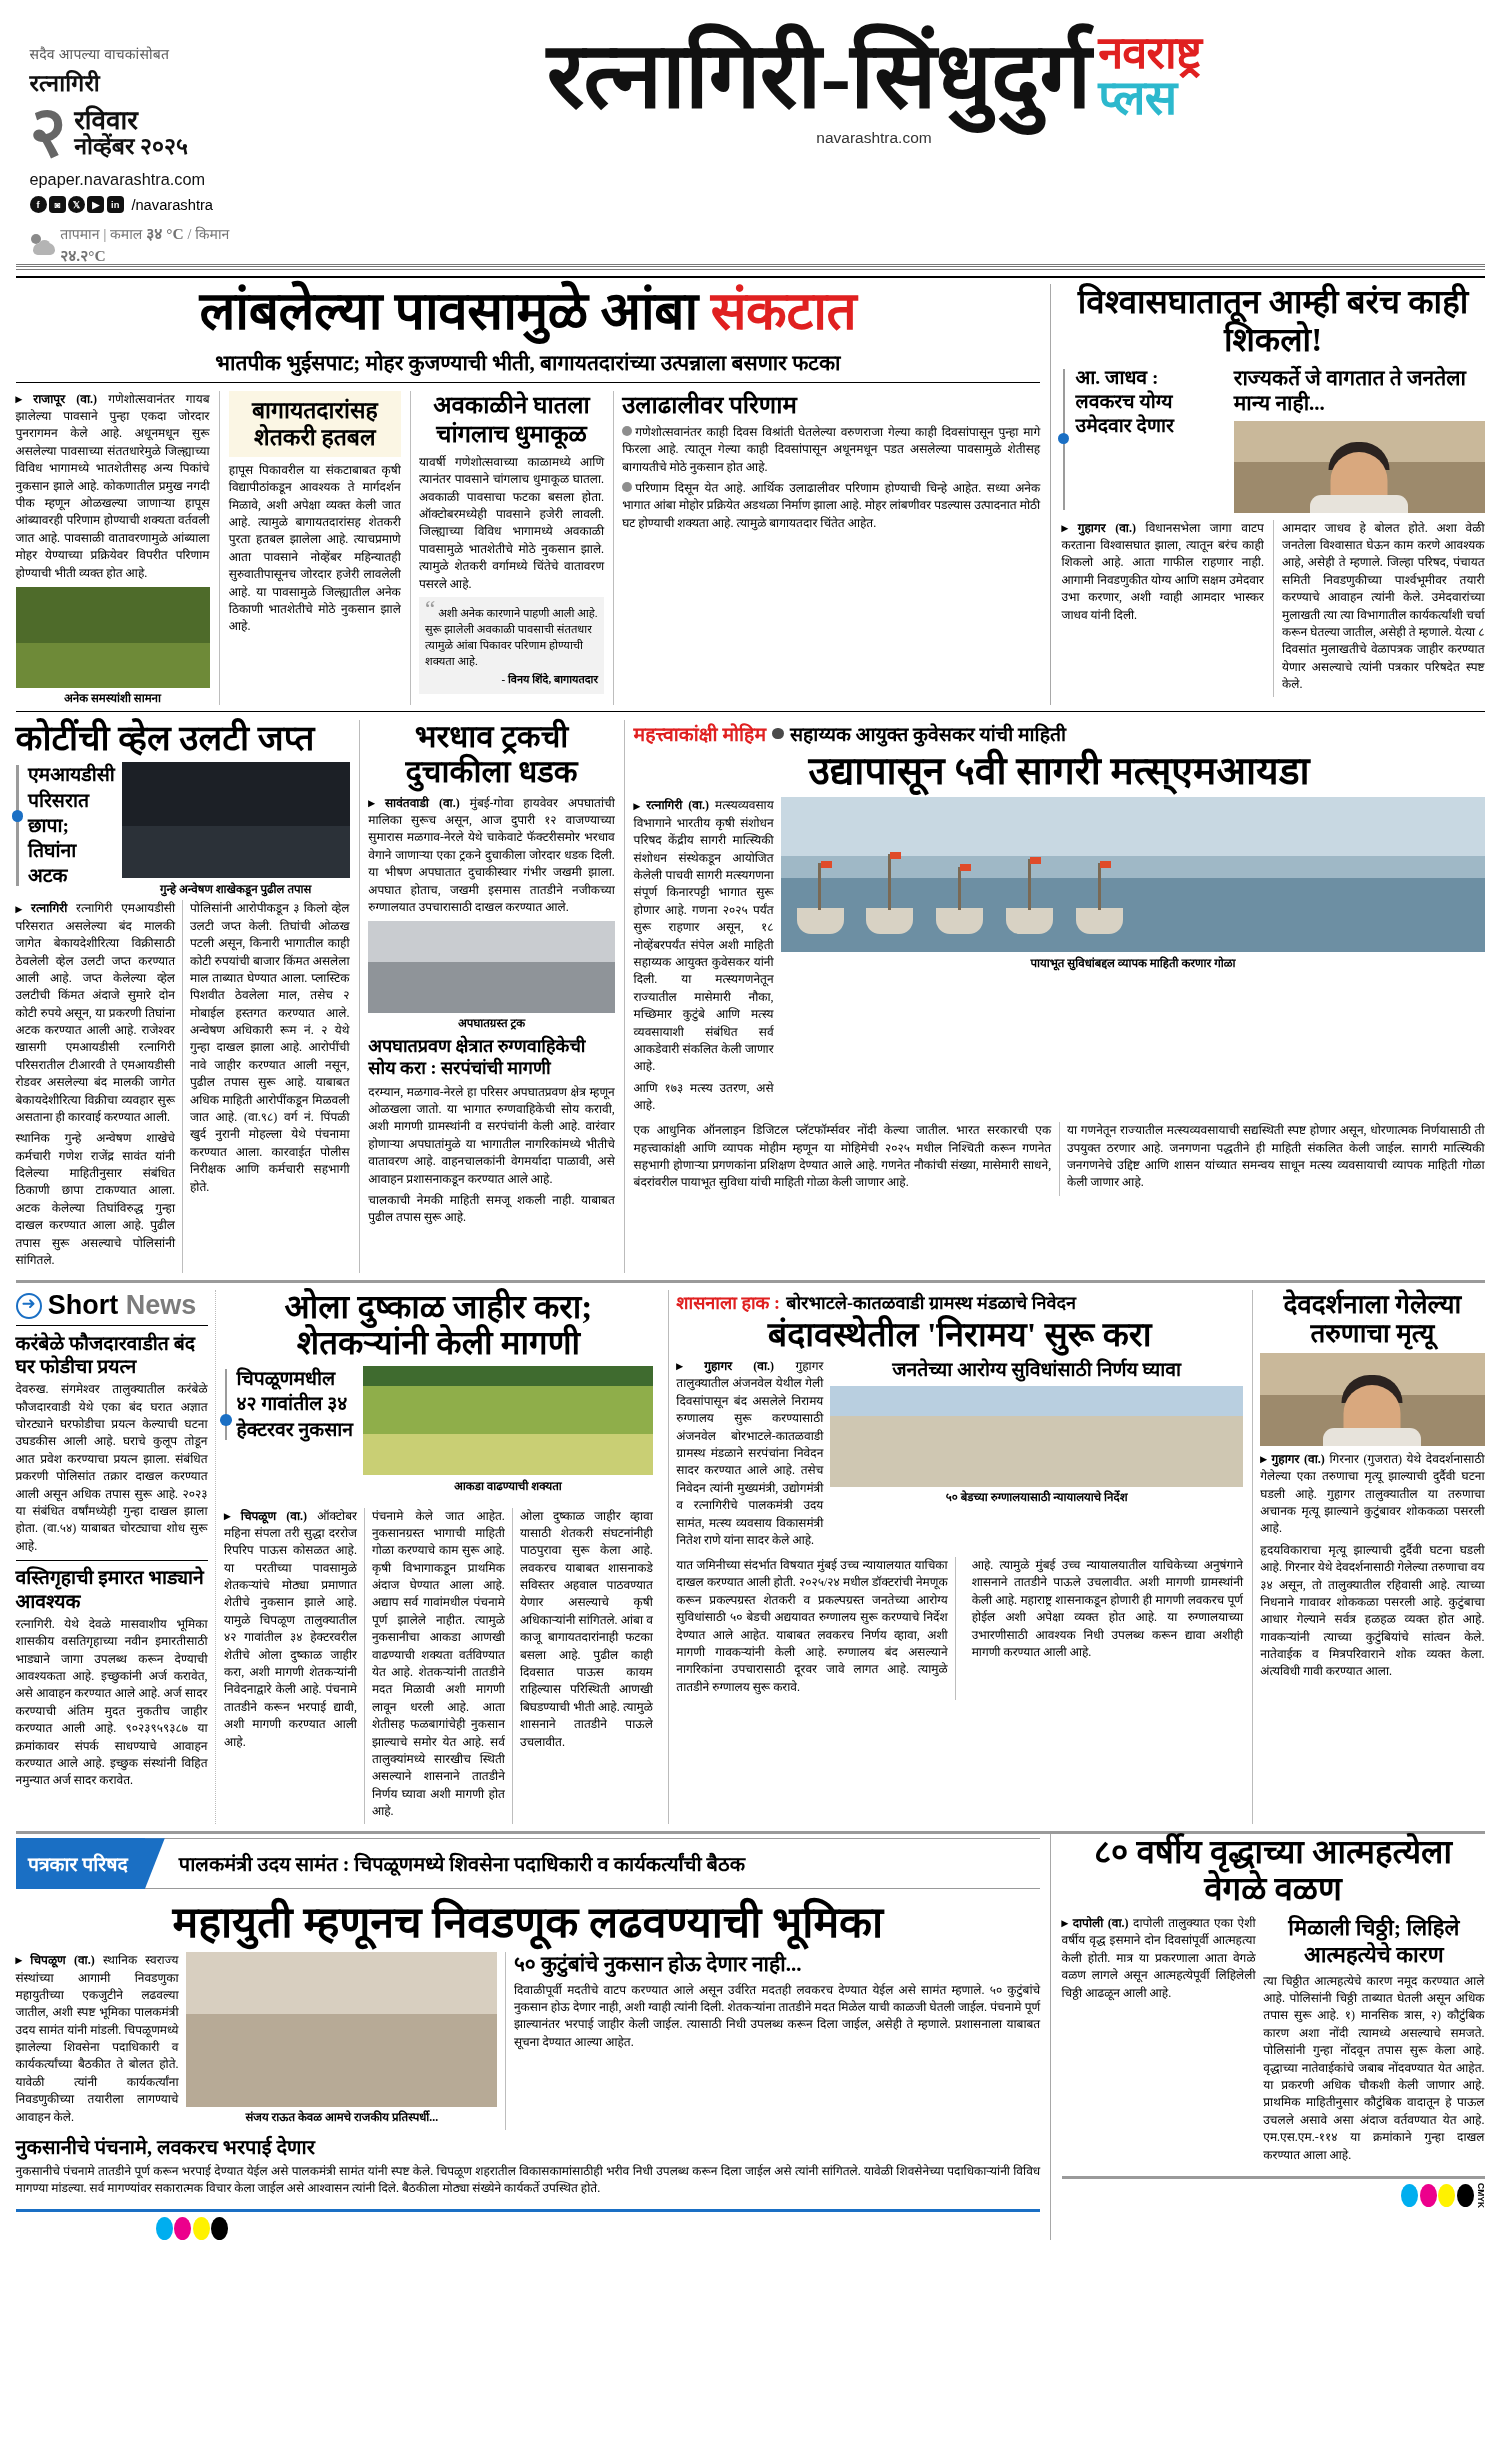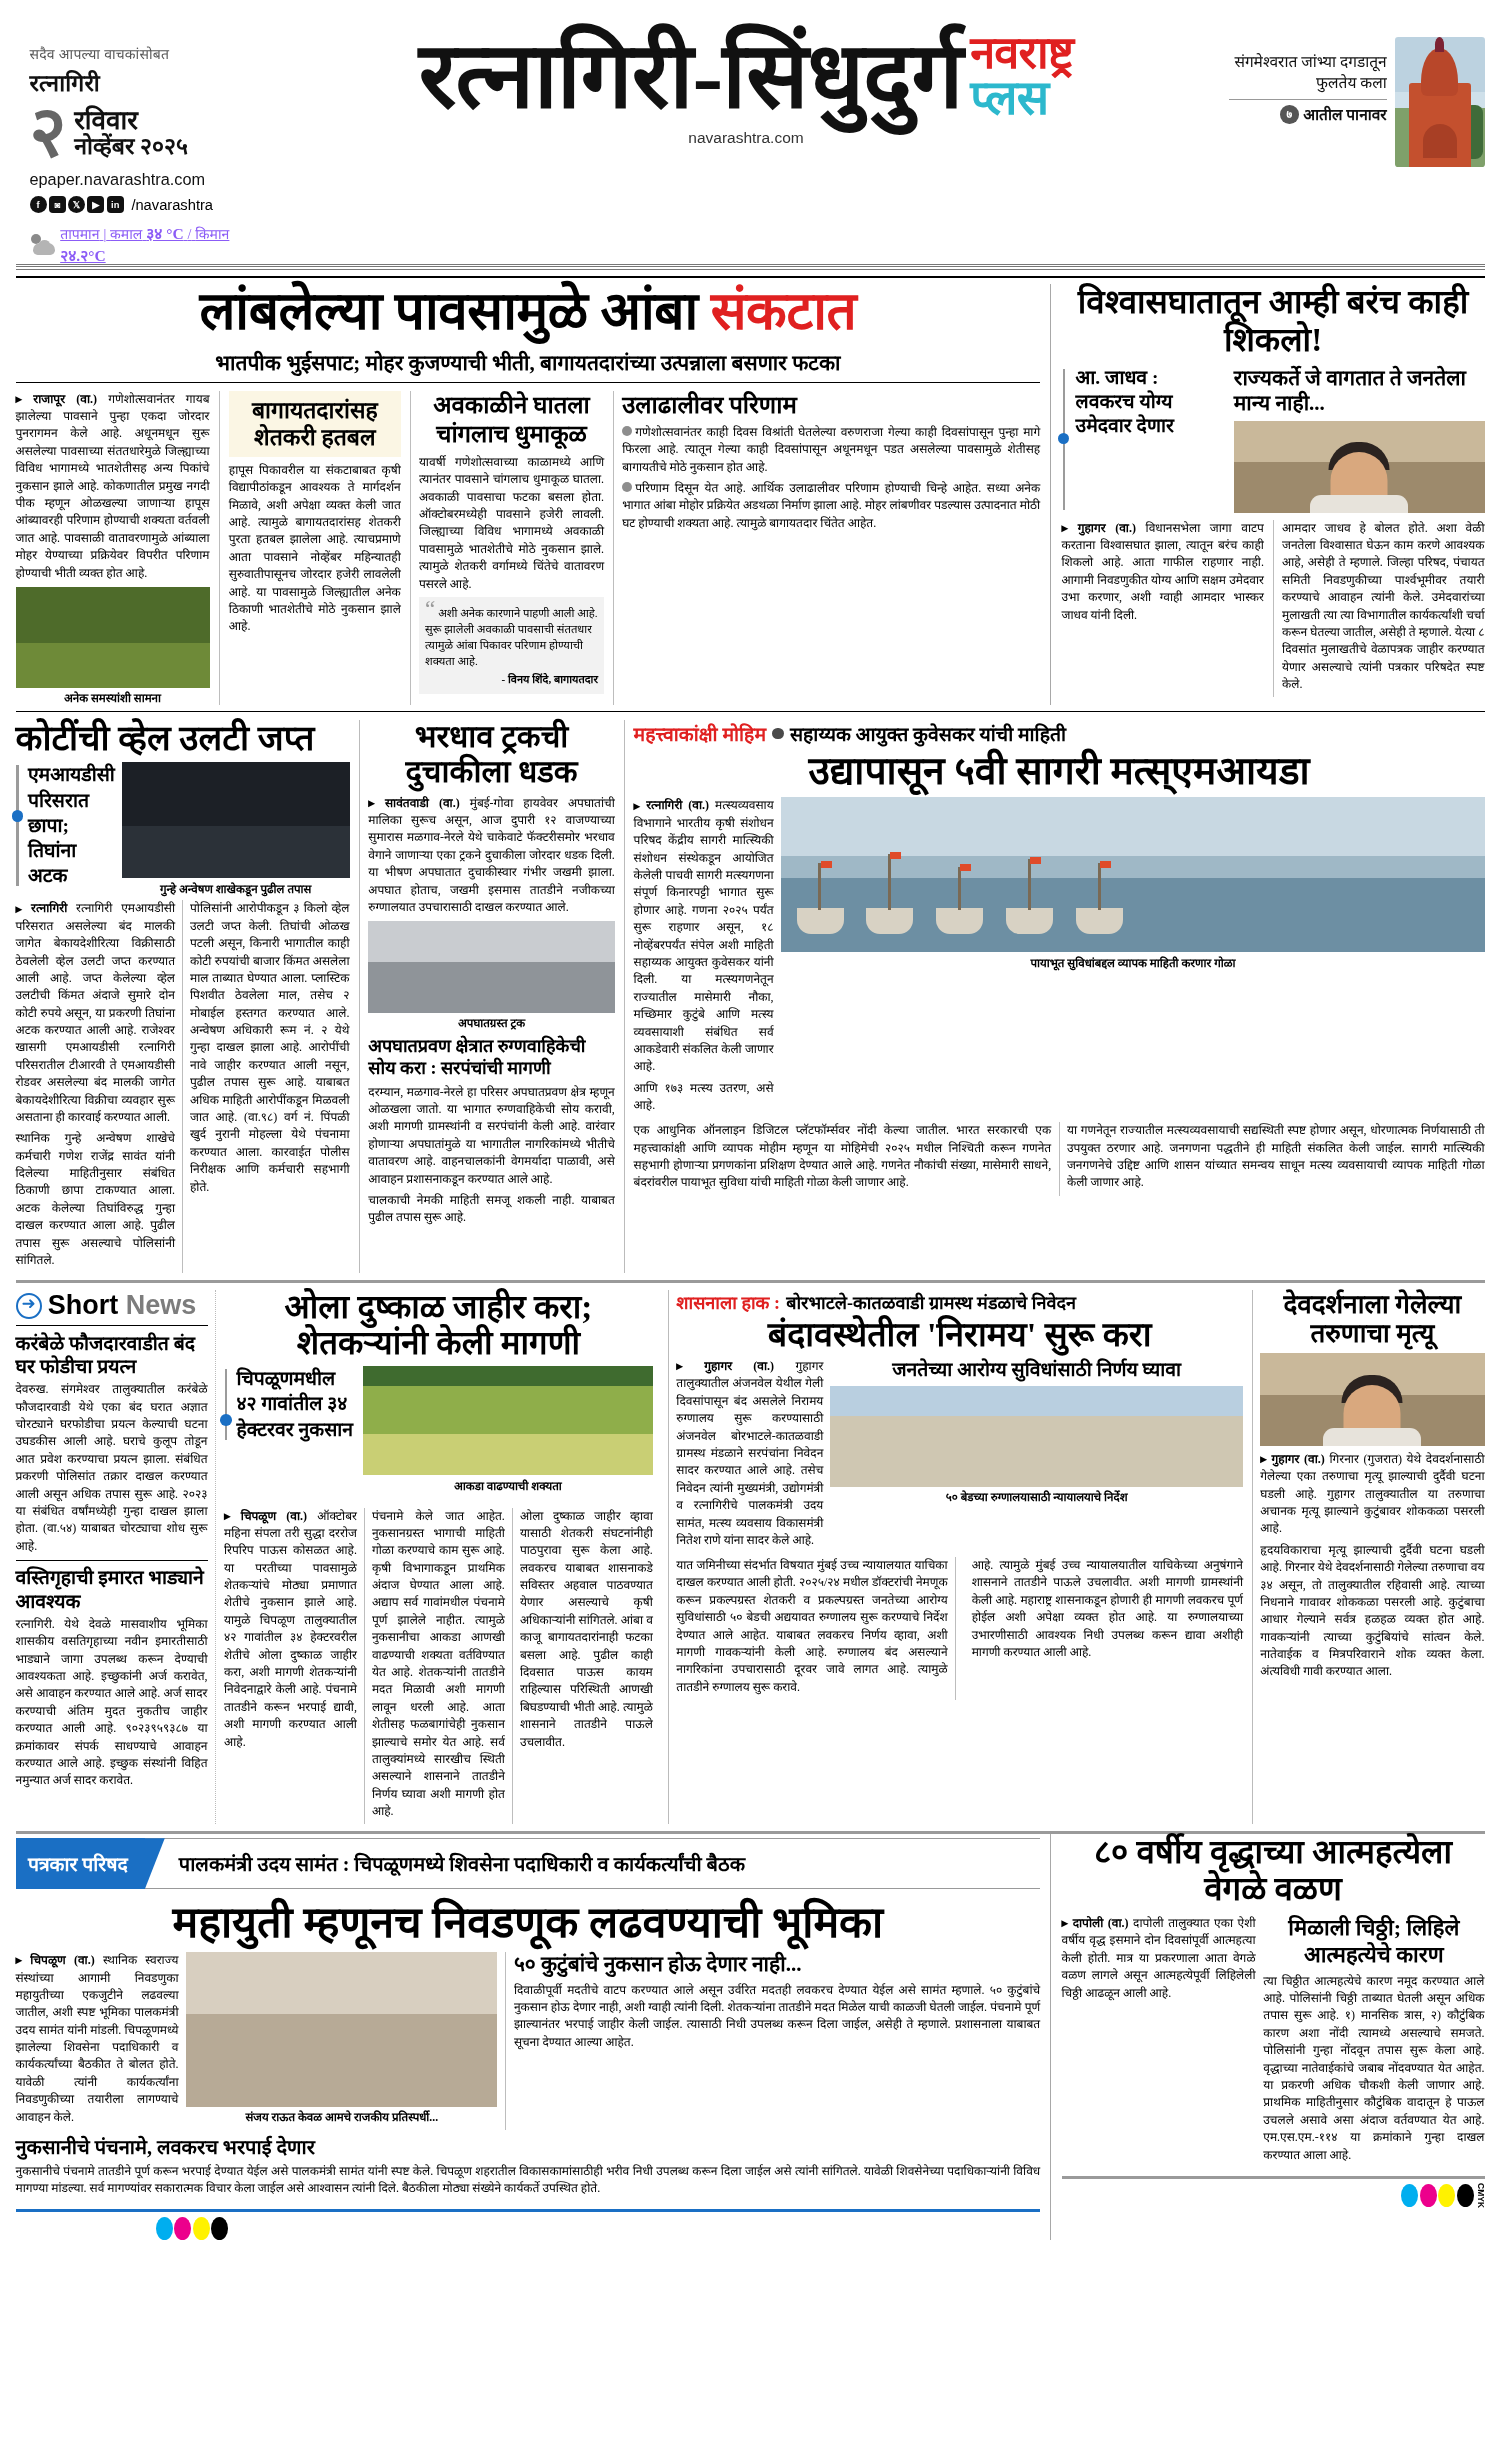--- a/index.html
+++ b/index.html
@@ -29,21 +29,21 @@
   .sicon{ width:17px; height:17px; border-radius:50%; background:#111; color:#fff;
           font-size:9.3px; font-family:"Liberation Sans",sans-serif; font-weight:bold;
           display:flex; align-items:center; justify-content:center; }
   .sicon.sq{ border-radius:3.9px; }
   .mh-handle{ font-size:14.7px; margin-left:5.4px; font-family:"Liberation Sans",sans-serif;}
   .mh-weather{ display:flex; align-items:center; margin-top:8.5px; gap:4.7px; }
   .wicon{ width:26px; height:22px; position:relative; flex:0 0 26px; }
   .wicon .sun{ position:absolute; left:1.6px; top:0.8px; width:10px; height:10px; border-radius:50%; background:#8a8a8a;}
   .wicon .cld{ position:absolute; left:3.9px; bottom:0; width:22px; height:11.6px; border-radius:7px 7px 4.7px 4.7px; background:#b4b4b4;}
   .wicon .cld2{ position:absolute; left:9.3px; bottom:5.4px; width:11.6px; height:9.3px; border-radius:50%; background:#b4b4b4;}
-  .mh-wtext{ font-size:15.5px; font-weight:bold; color:#8b5cf6;text-decoration:underline; }
+  .mh-wtext{ font-size:15.5px; font-weight:bold; color:#737373; }
   .mh-wtext .lbl{ font-weight:normal; font-size:14px;}
 
   .mh-center{ flex:1; text-align:center; position:relative; padding-top:14px; }
   .mh-title{
     font-size:92px; font-weight:bold; color:#111; letter-spacing:-0.8px;
     display:inline-block; vertical-align:middle; line-height:1.05;
     font-family:"Liberation Serif", serif;
   }
   .mh-logo{ display:inline-block; vertical-align:middle; margin-left:4.7px; text-align:left;}
   .mh-logo .nav{ font-size:45px; font-weight:bold; color:#e02020; line-height:.95; letter-spacing:-0.8px;}
@@ -226,37 +226,20 @@
 
     <div class="mh-center">
       <span class="mh-title">रत्नागिरी-सिंधुदुर्ग</span>
       <span class="mh-logo">
         <span class="nav">नवराष्ट्र</span><br>
         <span class="plus">प्लस</span>
       </span>
       <div class="mh-url">navarashtra.com</div>
     </div>
 
-    <div class="mh-right">
-      <div class="mh-promo-txt">
-        <div>संगमेश्वरात जांभ्या दगडातून फुलतेय कला</div>
-        <div class="mh-promo-rule"></div>
-        <div class="mh-promo-page">
-          <span class="pgcirc">७</span>
-          <span>आतील पानावर</span>
-        </div>
-      </div>
-      <div class="mh-temple">
-        <span class="temple-tree"></span>
-        <span class="temple-body"></span>
-        <span class="temple-shik"></span>
-        <span class="temple-top"></span>
-        <span class="temple-arch"></span>
-      </div>
-    </div>
   </div>
 
   <div class="mh-rules">
       <div></div>
       <div></div>
       <div></div>
     </div>
   <div class="hr-thick" style="margin-top:3.1px"></div>
 
   <div class="lead">

